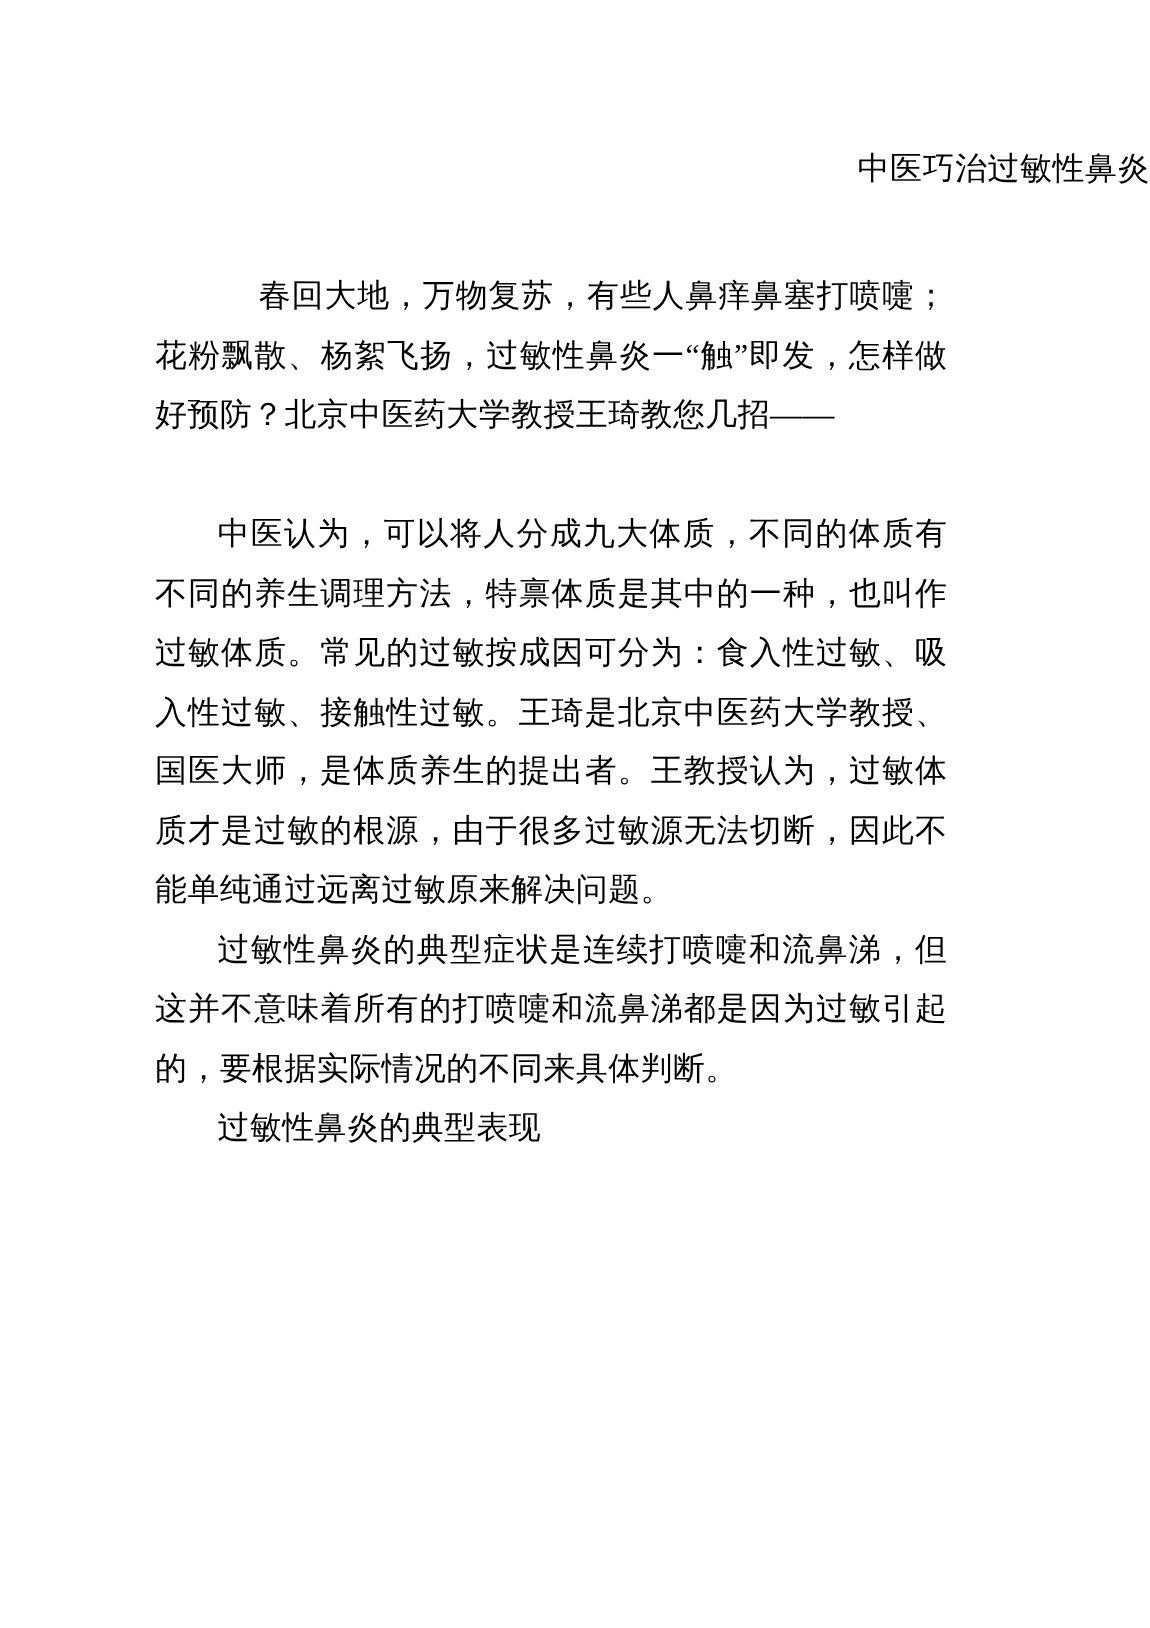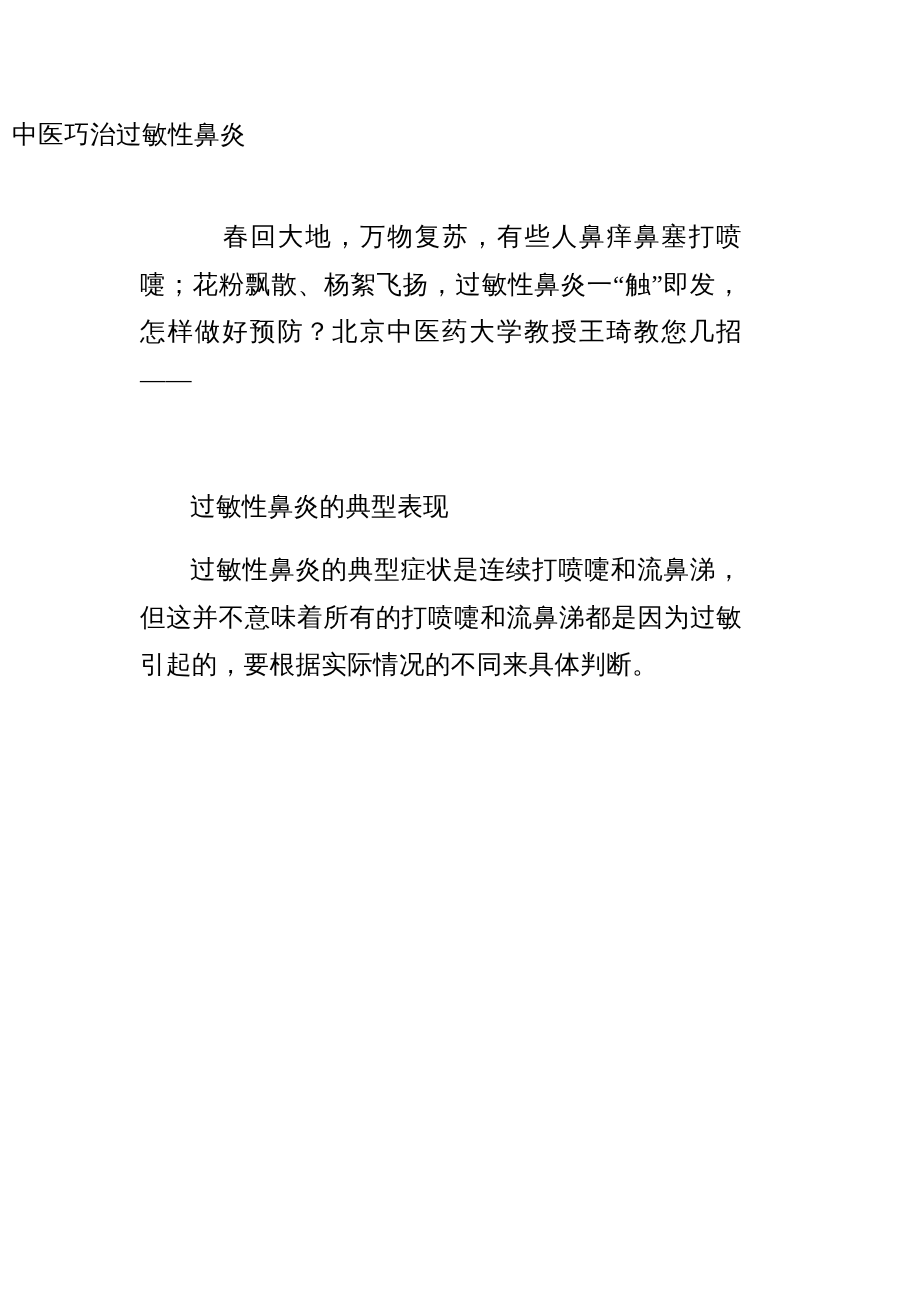--- a/index.html
+++ b/index.html
@@ -21,33 +21,33 @@
     width: 920px;
     height: 1302px;
     padding-top: 111px;
     background: #ffffff;
   }
   .title {
     margin: 0;
     padding-left: 12px;
     font-size: 25.5px;
     font-weight: normal;
-    text-align: left;
+    text-align: right;
     line-height: 47.5px;
     letter-spacing: 0.5px;
   }
   .blank-line {
     height: 47.5px;
   }
   .content {
     margin-left: 124px;
     width: 634px;
   }
   .para {
-    margin: 16px;
+    margin: 0;
     text-indent: 50px;
     text-align: justify;
     text-align-last: left;
     text-justify: inter-character;
     letter-spacing: 0.4px;
   }
   .para.intro {
     text-indent: 83px;
     margin-top: 7px;
   }
@@ -60,20 +60,21 @@
   <h1 class="title">中医巧治过敏性鼻炎</h1>
 
   <div class="blank-line"></div>
 
   <div class="content">
 
     <p class="para intro">春回大地，万物复苏，有些人鼻痒鼻塞打喷嚏；花粉飘散、杨絮飞扬，过敏性鼻炎一“触”即发，怎样做好预防？北京中医药大学教授王琦教您几招——</p>
 
     <div class="blank-line"></div>
 
+    <p class="para">中医认为，可以将人分成九大体质，不同的体质有不同的养生调理方法，特禀体质是其中的一种，也叫作过敏体质。常见的过敏按成因可分为：食入性过敏、吸入性过敏、接触性过敏。王琦是北京中医药大学教授、国医大师，是体质养生的提出者。王教授认为，过敏体质才是过敏的根源，由于很多过敏源无法切断，因此不能单纯通过远离过敏原来解决问题。</p>
+
+    <p class="para">过敏性鼻炎的典型症状是连续打喷嚏和流鼻涕，但这并不意味着所有的打喷嚏和流鼻涕都是因为过敏引起的，要根据实际情况的不同来具体判断。</p>
 
     <p class="para">过敏性鼻炎的典型表现</p>
-
-    <p class="para">过敏性鼻炎的典型症状是连续打喷嚏和流鼻涕，但这并不意味着所有的打喷嚏和流鼻涕都是因为过敏引起的，要根据实际情况的不同来具体判断。</p>
 
 
   </div>
 </div>
 
 </body></html>

